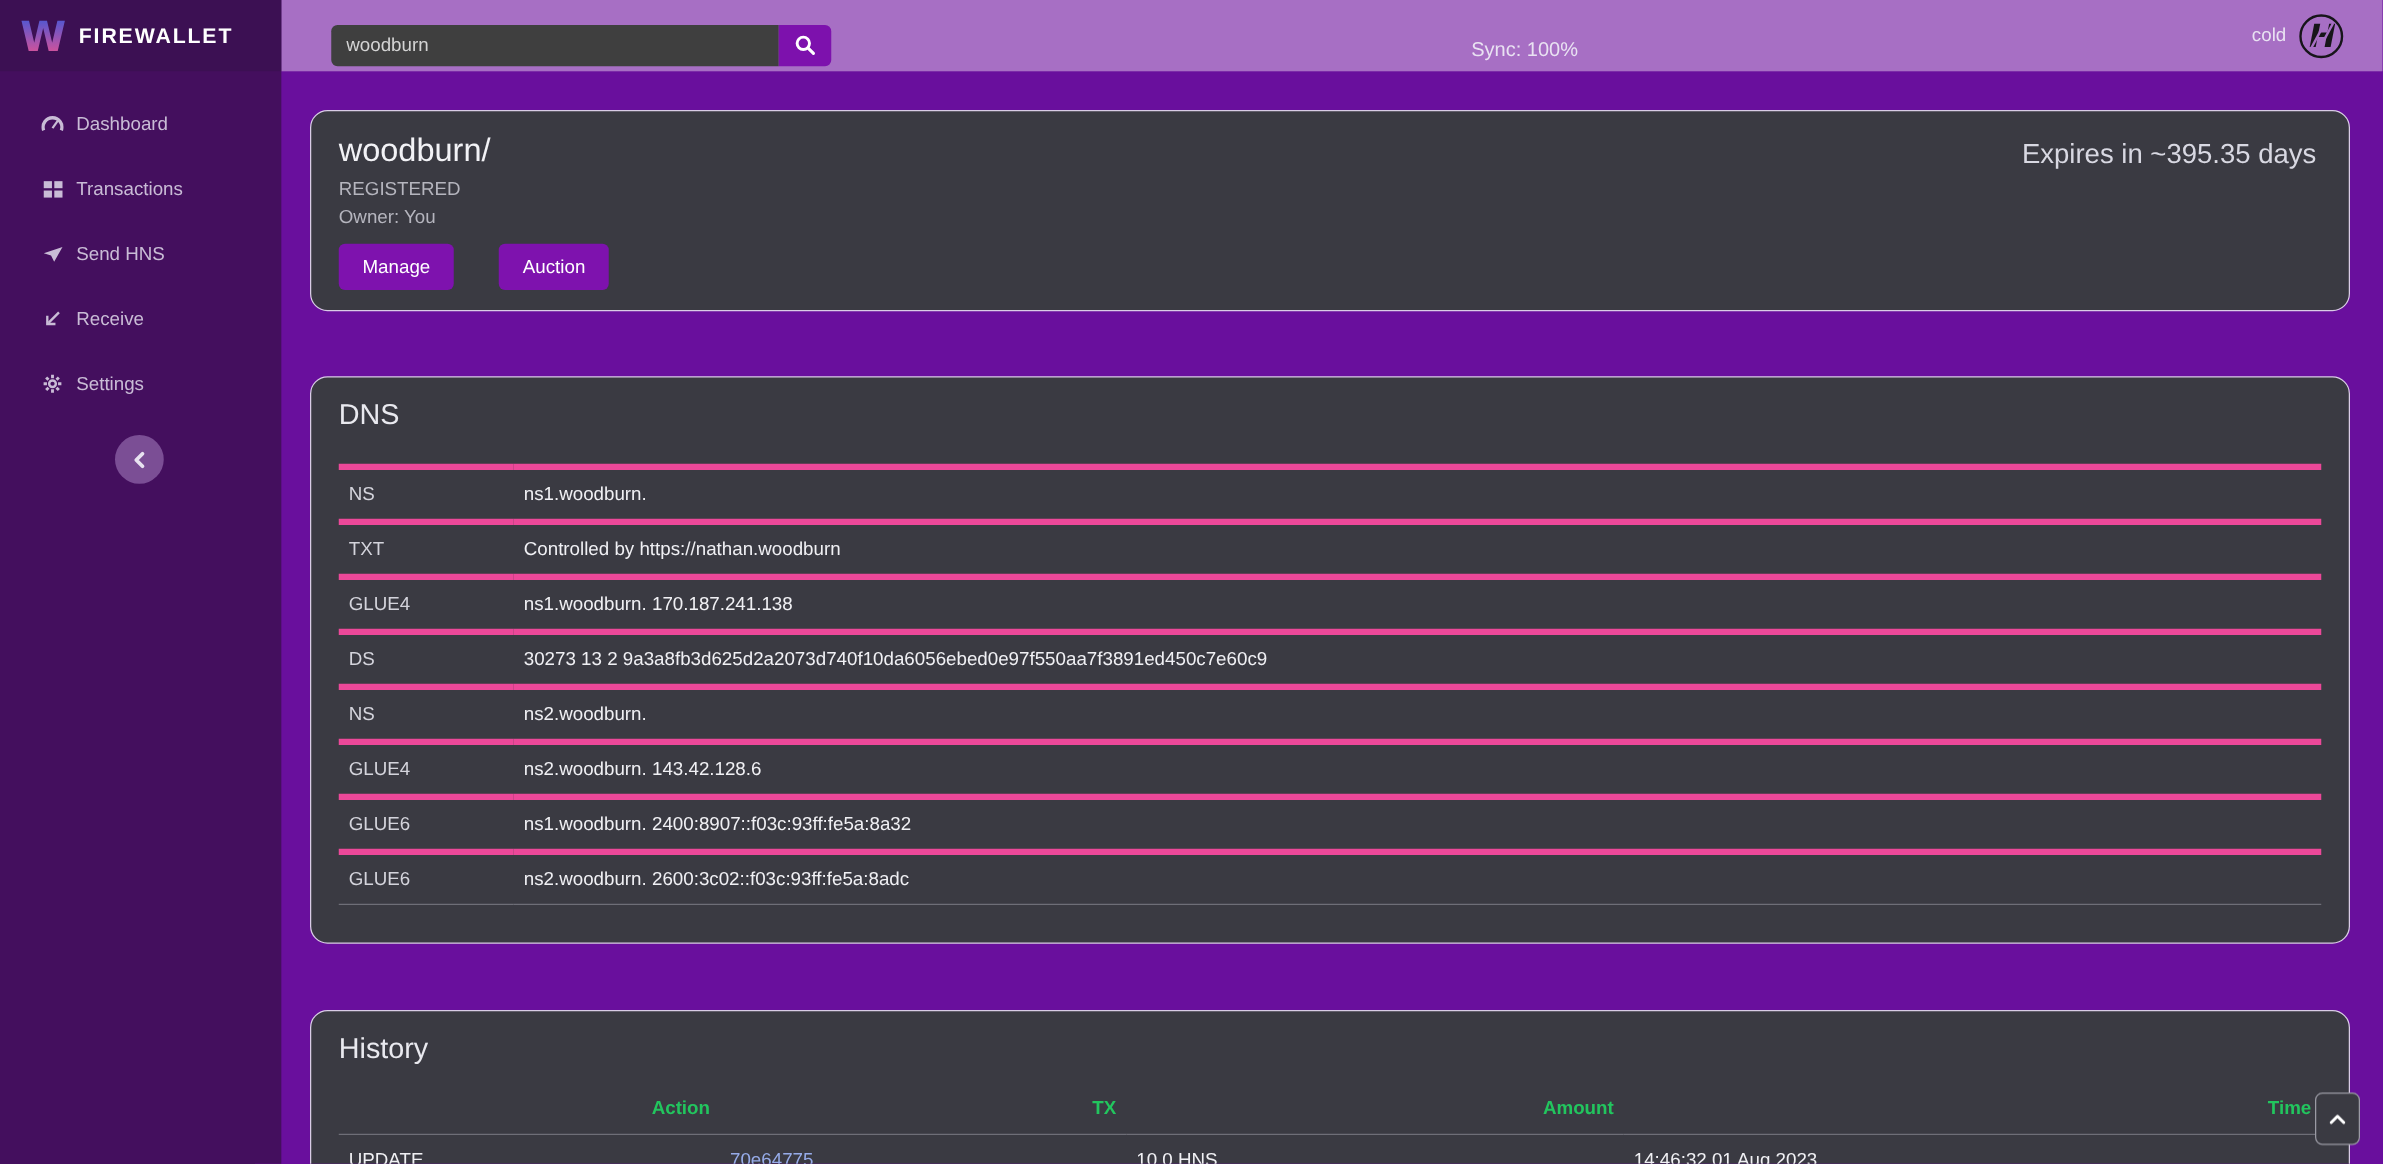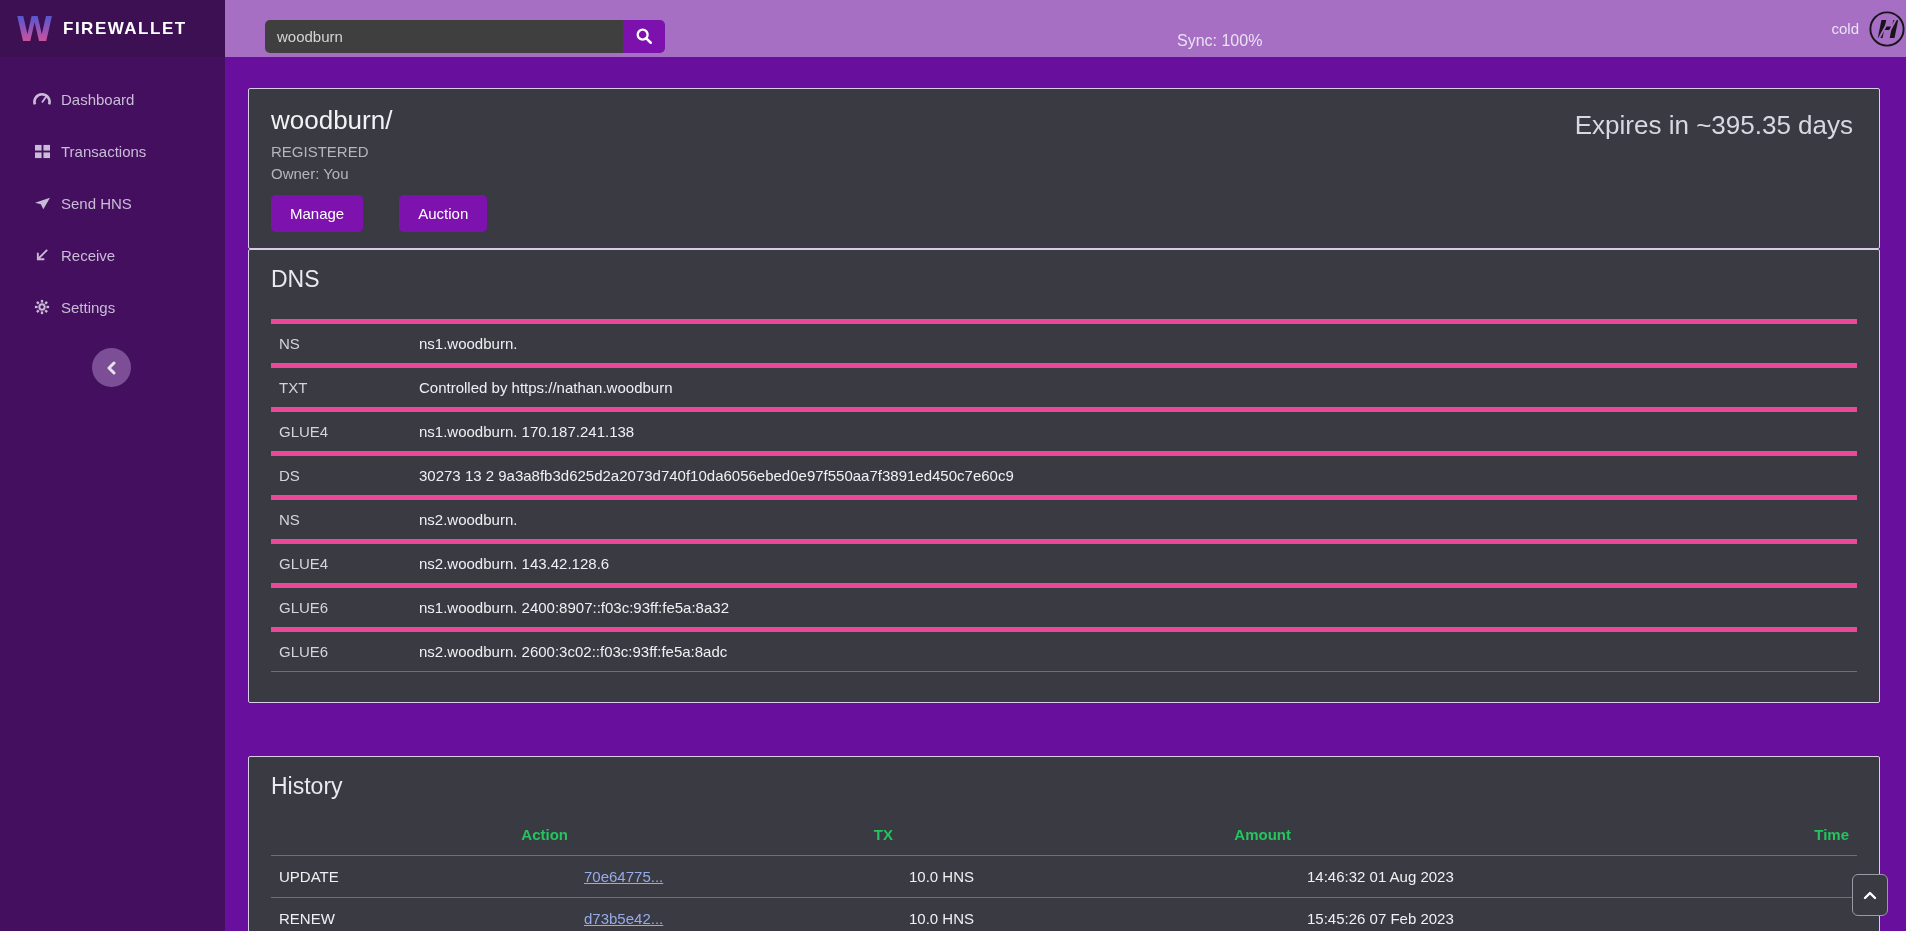--- a/index.html
+++ b/index.html
@@ -48,48 +48,48 @@
   .search-btn {
     width:42px; height:33px; background:#7d11ad; border:none; cursor:pointer;
     border-radius:0 5px 5px 0; display:flex; align-items:center; justify-content:center;
   }
   .sync-label {
     position:absolute; left:952px; top:12px; height:57px; display:flex;
     align-items:center; color:#e9e2f2; font-size:16px;
   }
   .wallet-box {
     margin-left:auto; display:flex; align-items:center; gap:9px;
-    padding-right:0; cursor:pointer;
+    padding-right:30px; cursor:pointer;
   }
   .wallet-name { color:#e9e2f2; font-size:15px; }
 
   
   .main {
     position:fixed; left:225px; top:57px; width:1681px; height:874px;
     background:#690f9d; overflow:hidden;
   }
   .card {
     width:1632px; margin-left:23px; background:#3a3a42;
-    border:1px solid #d9cce6; border-radius:2px; color:#f0f0f4;
+    border:1px solid #d9cce6; border-radius:14px; color:#f0f0f4;
   }
   .card-domain { margin-top:31px; height:161px; padding:16px 22px; position:relative; }
   .domain-name { font-size:26px; font-weight:400; color:#f2f2f6; }
   .domain-status { font-size:15px; color:#b5b5be; margin-top:7px; }
   .domain-owner { font-size:15px; color:#b5b5be; margin-top:5px; }
   .domain-buttons { margin-top:13px; display:flex; gap:36px; }
   .btn {
     background:#7e12ae; color:#ffffff; border:none; border-radius:5px;
     font-size:15px; padding:10px 19px; cursor:pointer;
     font-family:"Liberation Sans","DejaVu Sans",sans-serif;
   }
   .domain-expires {
-    position:absolute; right:26px; top:21px; font-size:26px; color:#d8d8e2;
-  }
-
-  .card-dns { padding:16px 22px 30px; }
+    position:absolute; right:26px; top:21px; font-size:22px; color:#d8d8e2;
+  }
+
+  .card-dns { margin-top:52px; padding:16px 22px 30px; }
   .section-title { font-size:23px; font-weight:400; color:#e9e9ef; }
   table { border-collapse:collapse; width:100%; }
   .dns-table { margin-top:26px; }
   .dns-table tr { border-top:5px solid #ec4899; }
   .dns-table tr:last-child { border-bottom:1px solid #6e6e77; }
   .dns-table td { padding:11px 8px; font-size:15px; }
   .dns-type { width:140px; color:#d4d4dc; }
   .dns-value { color:#f0f0f4; }
 
   .card-history { margin-top:53px; padding:16px 22px 30px; }

